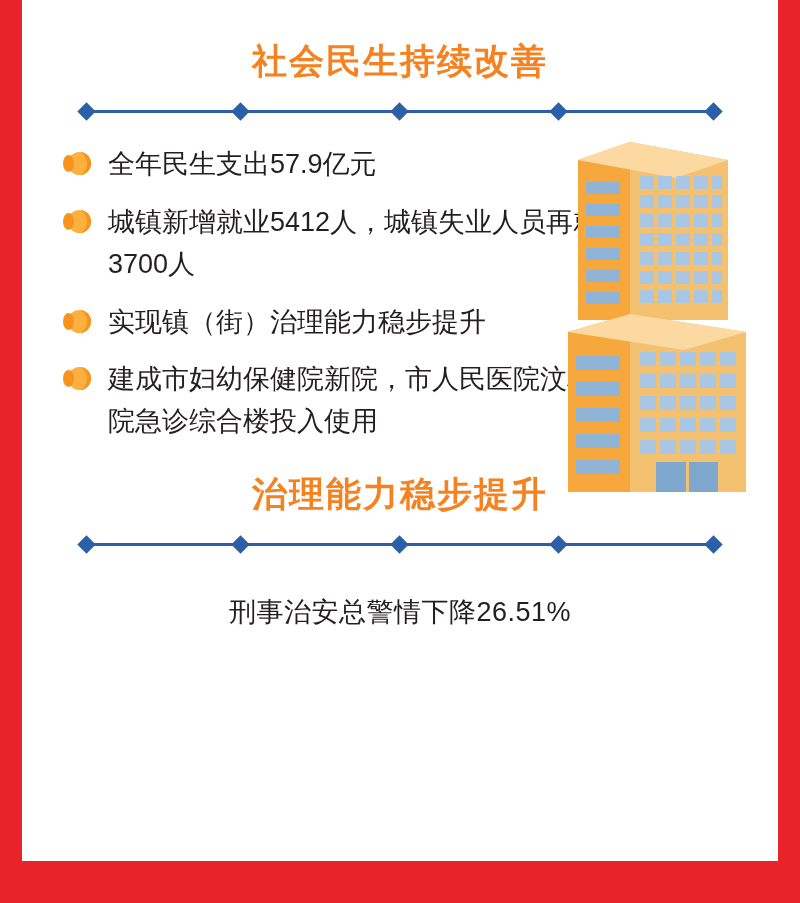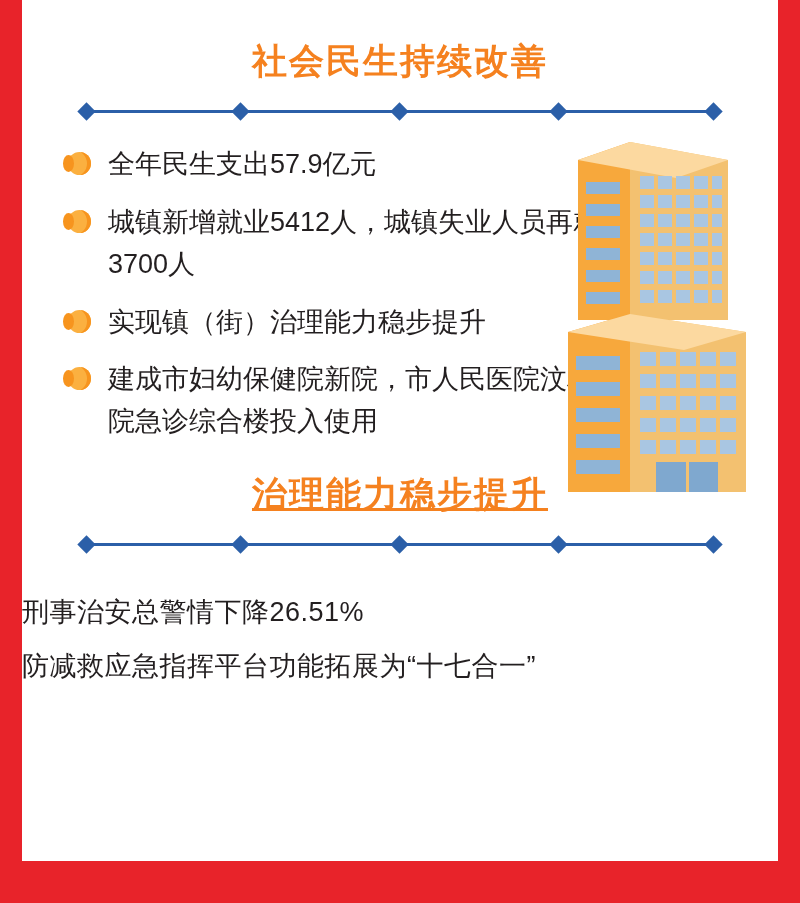--- a/index.html
+++ b/index.html
@@ -55,21 +55,21 @@
   
   .section-title {
     text-align: center;
     font-size: 35px;
     font-weight: bold;
     color: #f5811f;
     letter-spacing: 2px;
     line-height: 1.2;
   }
   .title-1 { margin-top: 40px; }
-  .title-2 { margin-top: 30px; text-decoration: underline; }
+  .title-2 { margin-top: 30px; }
 
   
   .divider {
     position: relative;
     width: 640px;
     margin: 22px auto 0 auto;
     height: 14px;
   }
   .divider .bar {
     position: absolute;
@@ -130,21 +130,21 @@
     position: absolute;
     right: 20px;
     top: 120px;
     width: 190px;
     height: 390px;
   }
 
   
   .para-wrap {
     margin-top: 34px;
-    text-align: left;
+    text-align: center;
   }
   .para-line {
     font-size: 27px;
     color: #231f20;
     line-height: 2.0;
     letter-spacing: 0.5px;
   }
 </style>
 </head>
 <body>
@@ -293,17 +293,16 @@
       <div class="bar"></div>
       <div class="diamond d1"></div>
       <div class="diamond d2"></div>
       <div class="diamond d3"></div>
       <div class="diamond d4"></div>
       <div class="diamond d5"></div>
     </div>
 
     <div class="para-wrap">
       <div class="para-line">刑事治安总警情下降26.51%</div>
-      <div class="para-line">防减救应急指挥平台功能拓展为“十七合一”</div>
     </div>
 
   </div>
 </div>
 
 </body></html>

